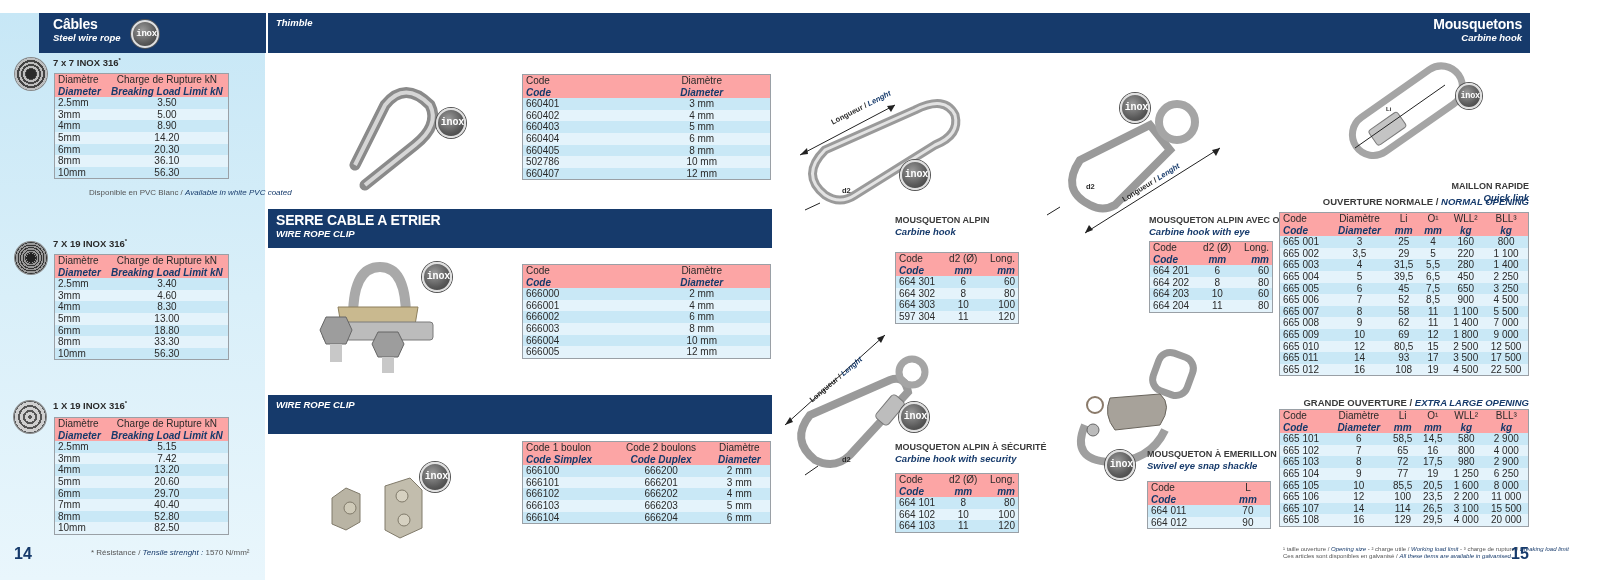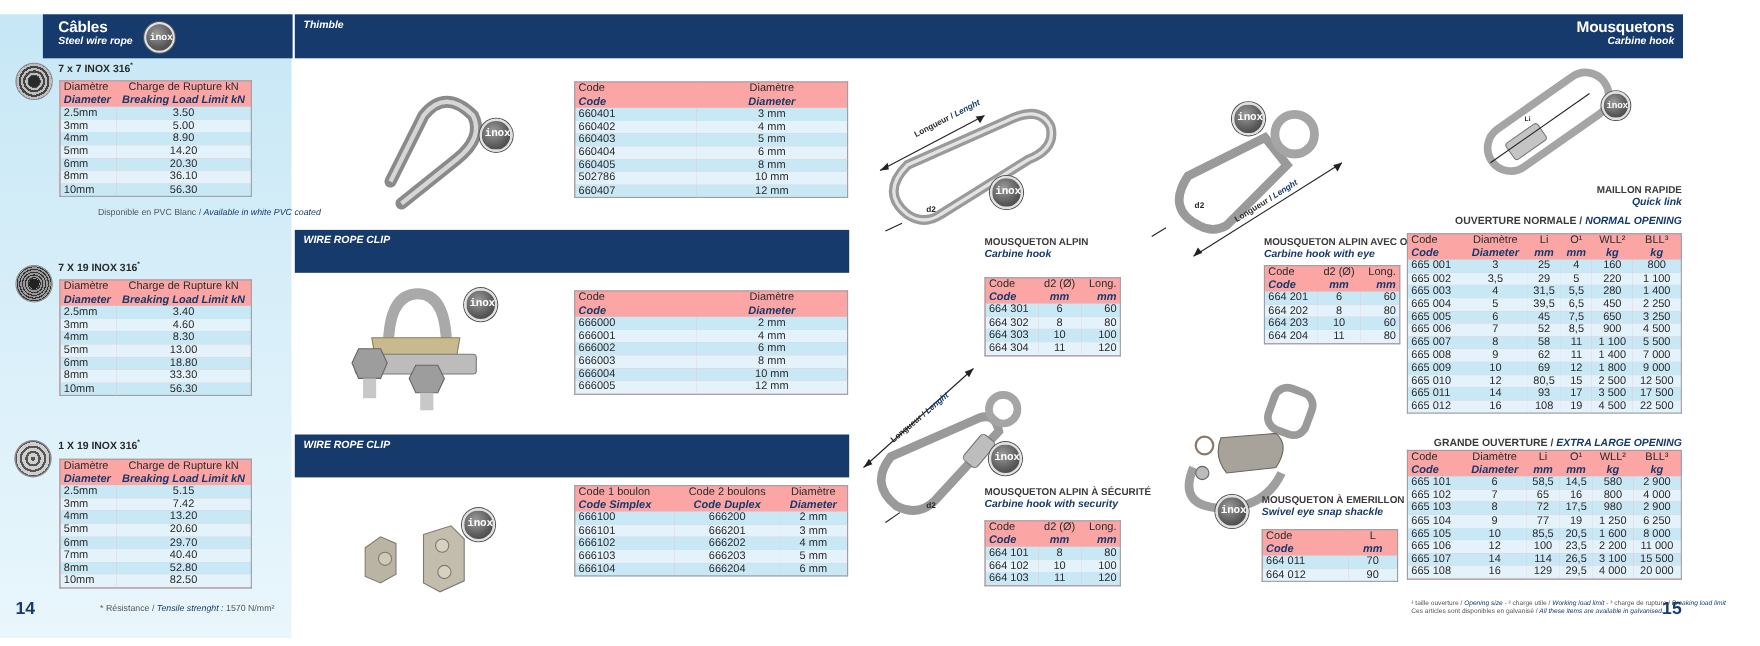--- a/index.html
+++ b/index.html
@@ -256,20 +256,21 @@
         <td class="c">10 mm</td>
       </tr>
       <tr>
         <td class="l">660407</td>
         <td class="c">12 mm</td>
       </tr>
     </tbody>
 </table>
 
 <div class="abs hdr sub-hdr" style="top:209px;">
+  <div class="t1">SERRE CABLE A ETRIER</div>
   <div class="t2">WIRE ROPE CLIP</div>
 </div>
 <svg class="abs" style="left:318px;top:262px;" width="120" height="115">
   <path d="M35 55 Q35 5 62 5 Q88 5 88 55" fill="none" stroke="#a9a9a9" stroke-width="10"></path>
   <path d="M20 45 L100 45 L95 75 L25 75 Z" fill="#c9b98f" stroke="#8d7f5c"></path>
   <rect x="5" y="60" width="110" height="18" rx="3" fill="#bcbcbc" stroke="#7a7a7a"></rect>
   <polygon points="8,55 28,55 34,68 28,82 8,82 2,68" fill="#9d9d9d" stroke="#666"></polygon>
   <polygon points="60,70 80,70 86,82 80,95 60,95 54,82" fill="#9d9d9d" stroke="#666"></polygon>
   <rect x="12" y="82" width="12" height="18" fill="#c8c8c8"></rect>
     <rect x="64" y="95" width="12" height="16" fill="#c8c8c8"></rect>
@@ -402,21 +403,21 @@
         <td class="l">664 302</td>
         <td class="c">8</td>
         <td class="r">80</td>
       </tr>
       <tr>
         <td class="l">664 303</td>
         <td class="c">10</td>
         <td class="r">100</td>
       </tr>
       <tr>
-        <td class="l">664 304</td>
+        <td class="l">597 304</td>
         <td class="c">11</td>
         <td class="r">120</td>
       </tr>
     </tbody>
 </table>
 
 <svg class="abs" style="left:780px;top:330px;" width="170" height="150">
   <line x1="5" y1="95" x2="105" y2="5" stroke="#222"></line>
   <polygon points="5,95 10,87 13,92" fill="#222"></polygon>
     <polygon points="105,5 97,8 101,13" fill="#222"></polygon>
@@ -542,21 +543,21 @@
     </tbody>
 </table>
 
 <svg class="abs" style="left:1335px;top:60px;" width="140" height="110">
   <rect x="10" y="30" width="125" height="42" rx="21" fill="none" stroke="#a5a5a5" stroke-width="7" transform="rotate(-35 72 51)"></rect>
   <rect x="35" y="60" width="35" height="18" rx="3" fill="#c4c4c4" stroke="#7a7a7a" transform="rotate(-35 52 69)"></rect>
   <line x1="20" y1="88" x2="110" y2="25" stroke="#222"></line>
 </svg>
 <div class="abs" style="left:1386px;top:106px;font-size:6px;font-weight:bold;">Li</div>
 <div class="abs inox-badge" style="left:1456px;top:83px;width:26px;height:26px;line-height:22px;font-size:8.5px;">inox</div>
-<div class="abs prod-label" style="right:71px;top:167px;text-align:right;"><span>MAILLON RAPIDE</span><span class="en">Quick link</span></div>
+<div class="abs prod-label" style="right:71px;top:181px;text-align:right;"><span>MAILLON RAPIDE</span><span class="en">Quick link</span></div>
 
 <div class="abs opening-title" style="right:71px;top:196px;"><span>OUVERTURE NORMALE / </span><i>NORMAL OPENING</i></div>
 <table class="abs spec" style="left:1279px;top:212px;width:250px;">
   <thead>
     <tr class="hfr">
       <th class="l">Code</th>
         <th class="c">Diamètre</th>
         <th class="c">Li</th>
         <th class="c">O¹</th>
         <th class="c">WLL²</th>

